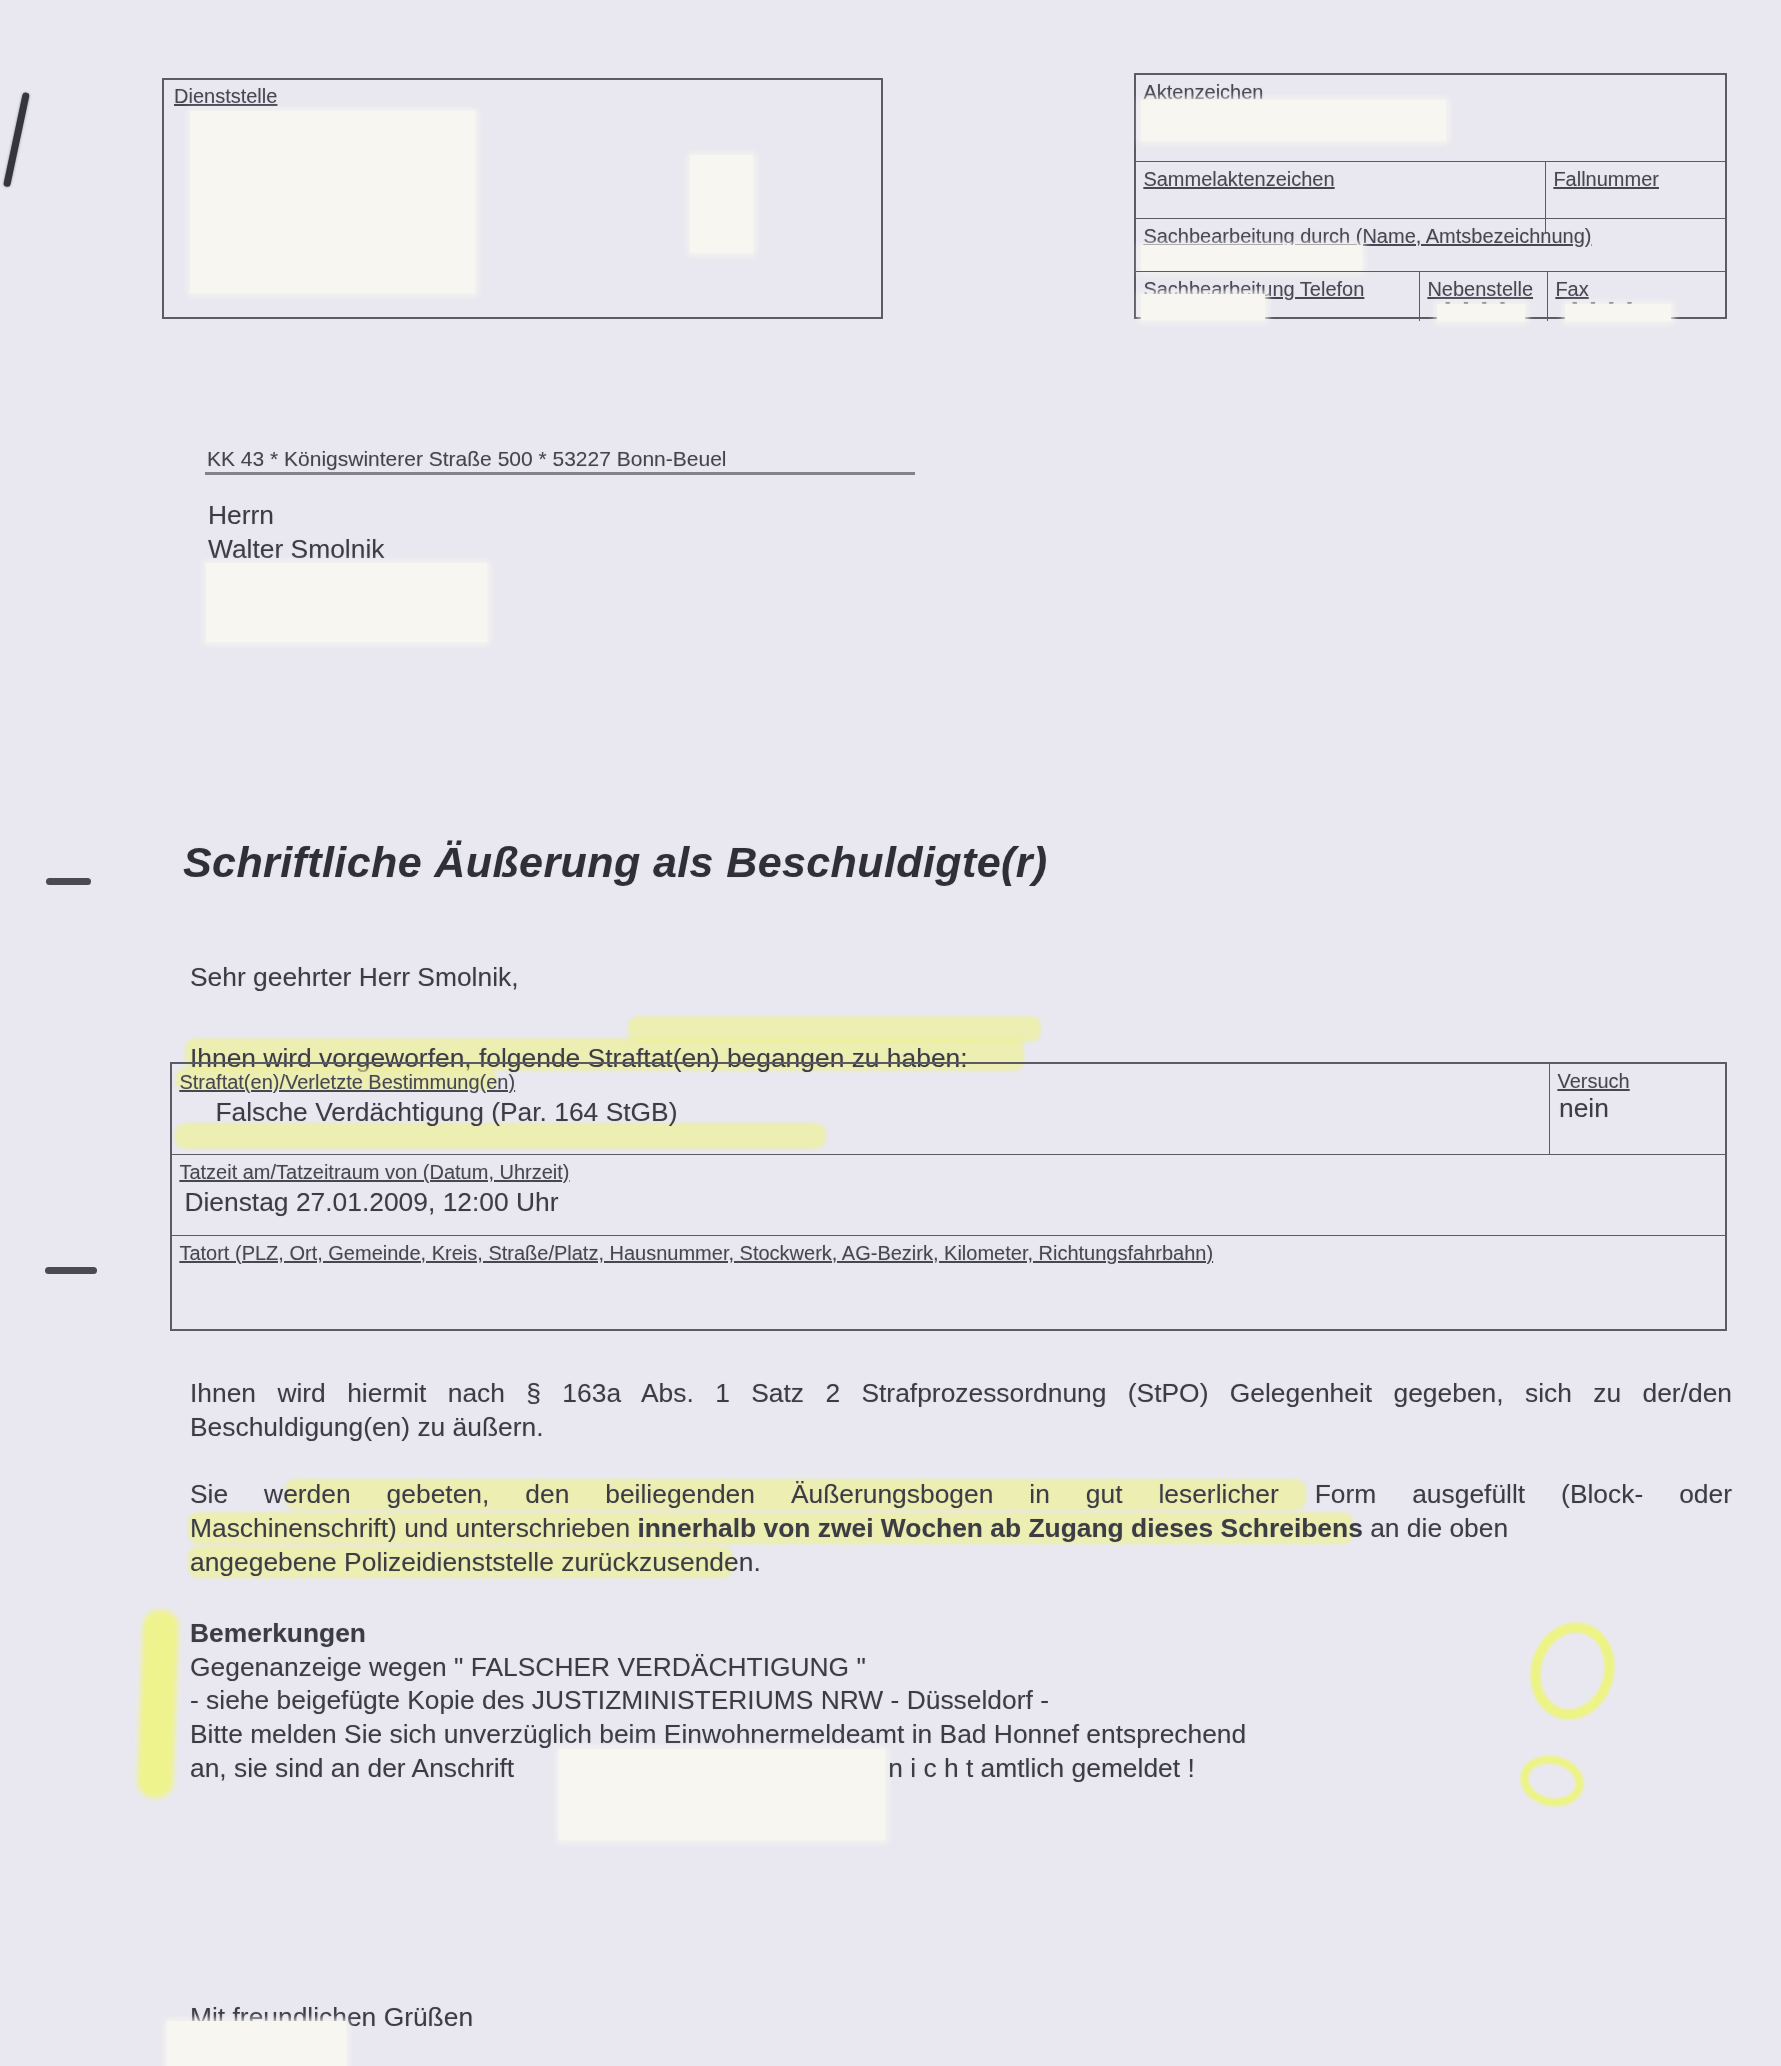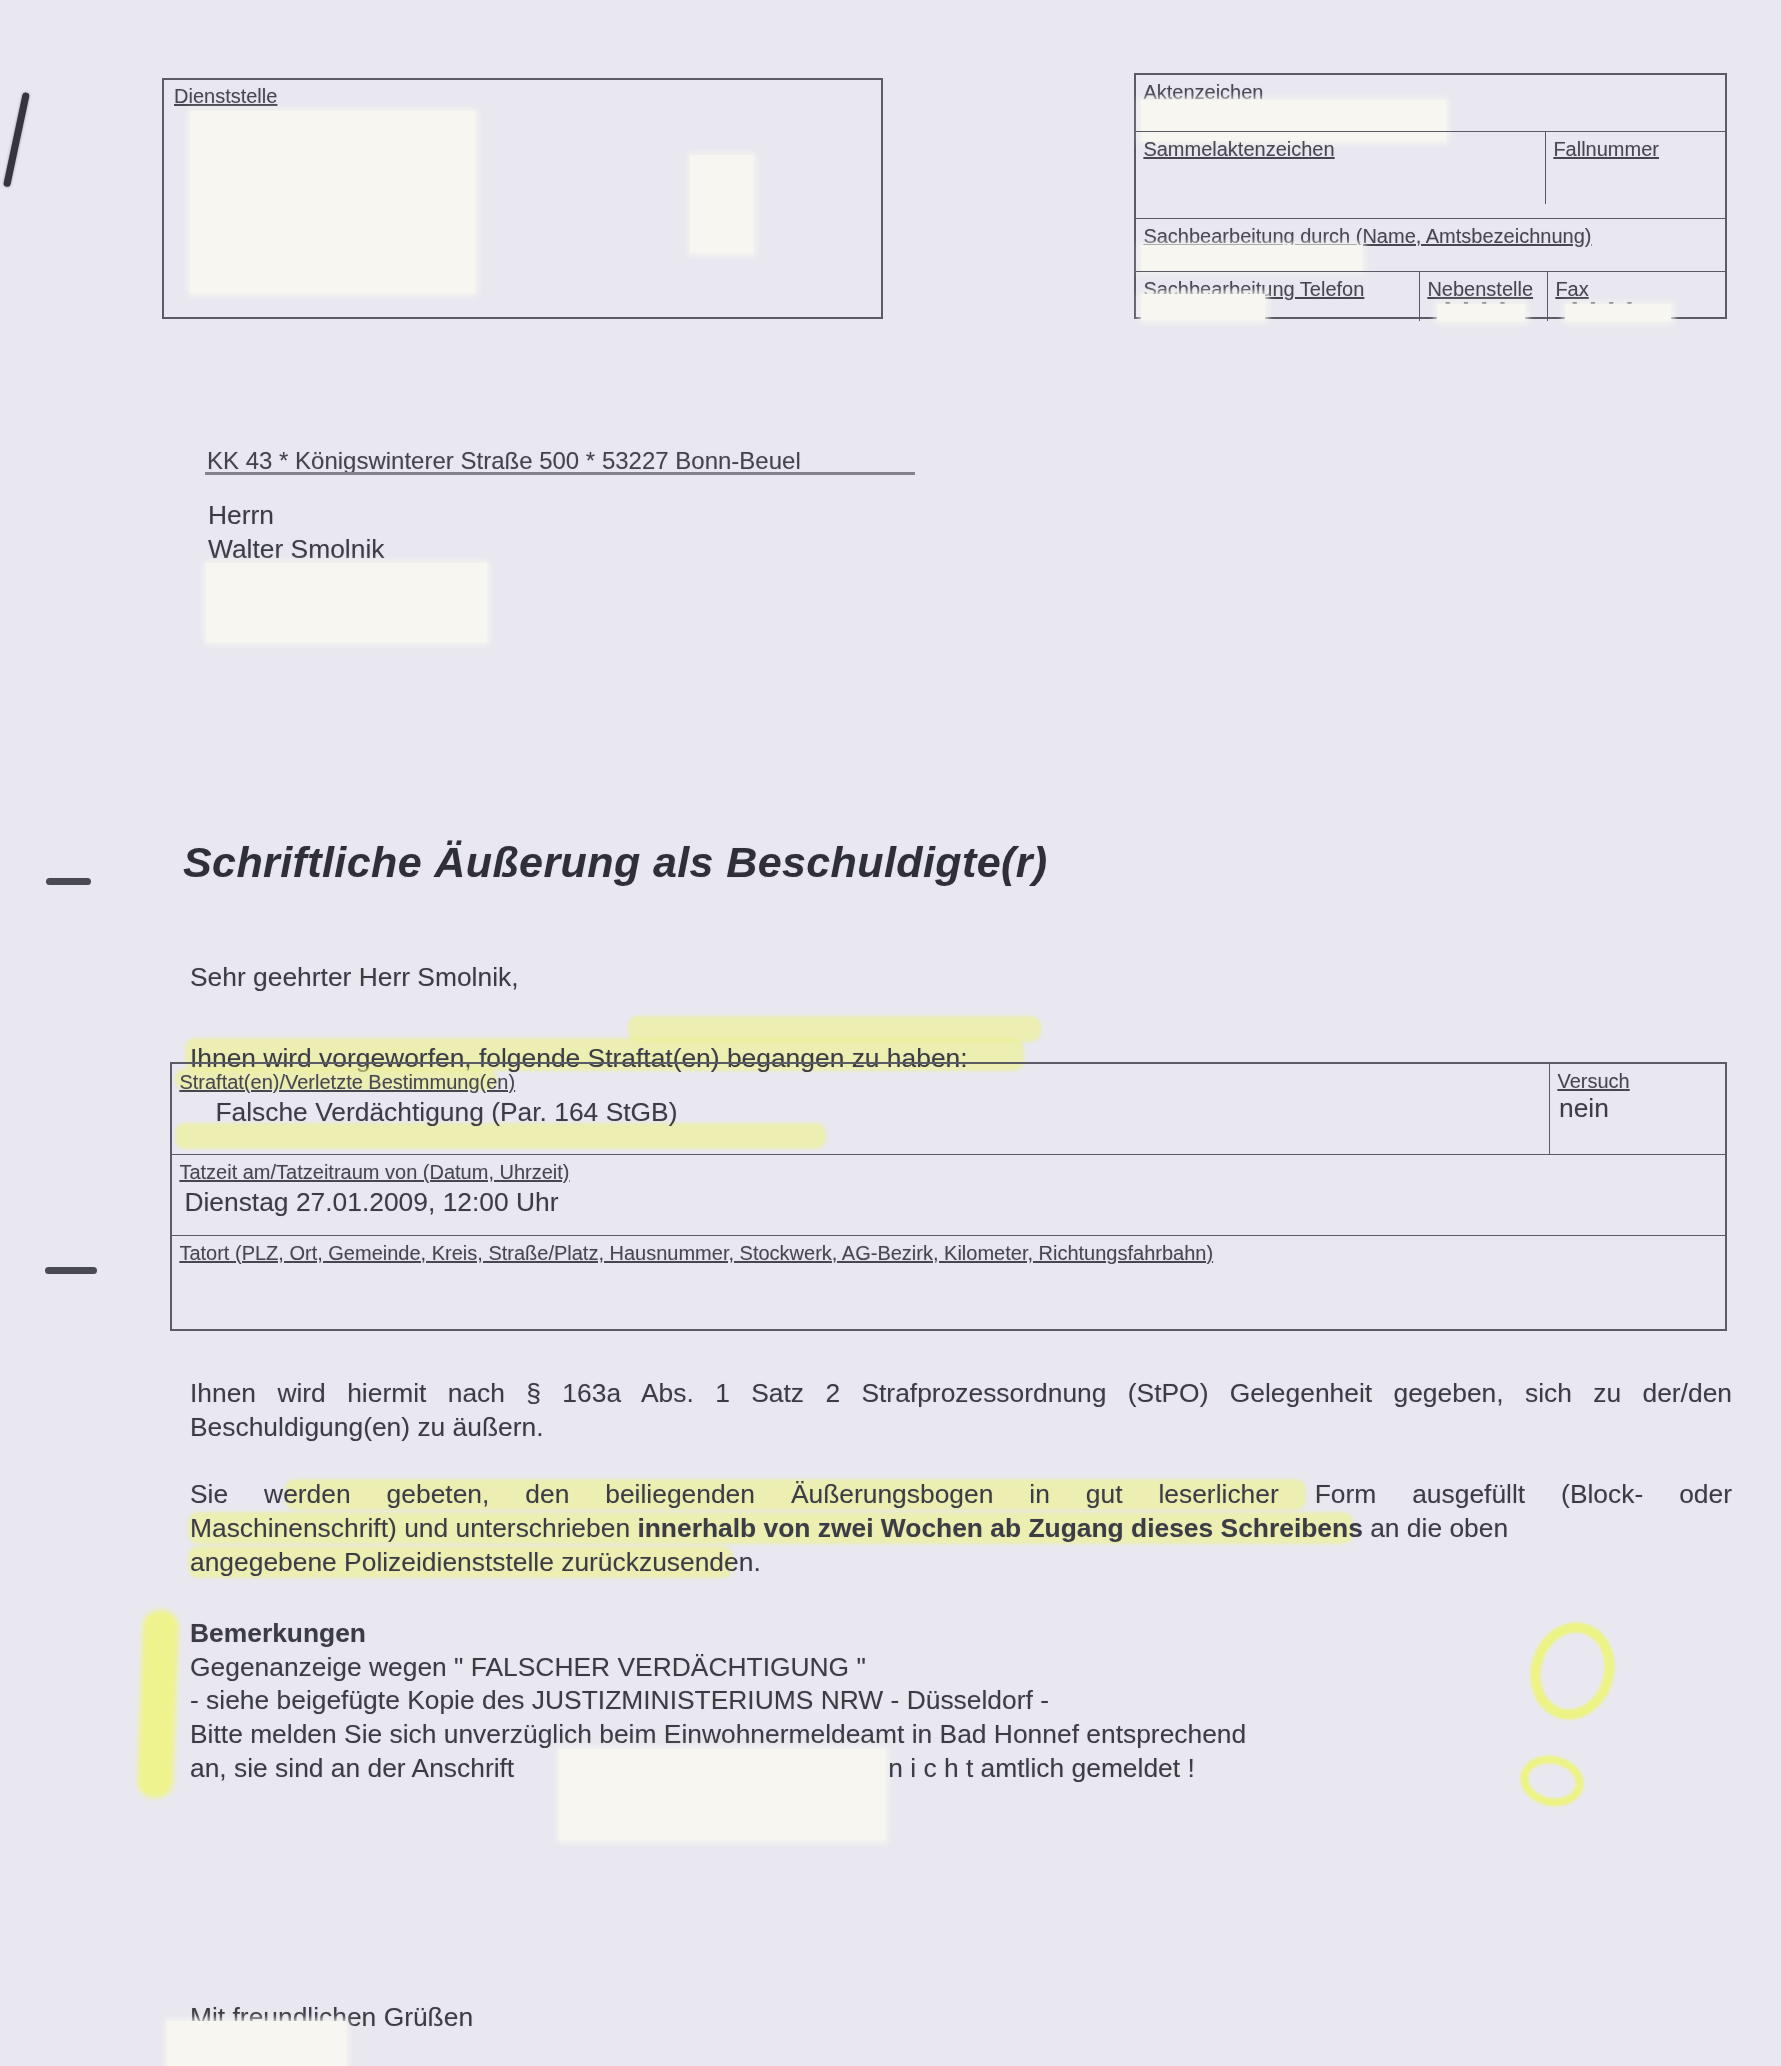--- a/index.html
+++ b/index.html
@@ -38,21 +38,21 @@
     <div class="white" style="left:526px; top:75px; width:63px; height:98px;"></div>
   </div>
 
   <div class="box" style="left:1134px; top:73px; width:593px; height:246px;">
 
     <div class="abs" style="left:0; top:0; width:100%; height:70px;padding-left:28px;">
       <div class="lbl cell-lbl">Aktenzeichen</div>
       <div class="white" style="left:5px; top:25px; width:305px; height:41px;"></div>
     </div>
 
-    <div class="abs" style="left:0; top:56px; width:100%; height:73px; border-top:1.7px solid #5b5b66;padding-left:24px;">
+    <div class="abs" style="left:0; top:86px; width:100%; height:73px; border-top:1.7px solid #5b5b66;padding-left:24px;">
       <div class="lbl cell-lbl">Sammelaktenzeichen</div>
       <div class="abs" style="left:409px; top:0; width:184px; height:100%; border-left:1.7px solid #5b5b66;">
         <div class="lbl cell-lbl">Fallnummer</div>
       </div>
     </div>
 
     <div class="abs" style="left:0; top:143px; width:100%; height:54px; border-top:1.7px solid #5b5b66;">
       <div class="lbl cell-lbl">Sachbearbeitung durch (Name, Amtsbezeichnung)</div>
       <div class="white" style="left:5px; top:26px; width:221px; height:26px;"></div>
     </div>
@@ -66,21 +66,21 @@
         <div class="white" style="left:16.5px; top:32px; width:88px; height:16.5px;"></div>
       </div>
       <div class="abs" style="left:411px; top:0; width:183px; height:100%; border-left:1.7px solid #5b5b66;">
         <div class="lbl cell-lbl">Fax</div>
         <div class="redact-dashes" style="left:24px; top:20px;">- - - -</div>
         <div class="white" style="left:16.5px; top:32px; width:106px; height:16.5px;"></div>
       </div>
     </div>
   </div>
 
-  <div class="abs" style="left:207px; top:447px; font-size:24px; color:#44444e;">KK 43 * Königswinterer Straße 500 * 53227 Bonn-Beuel</div>
+  <div class="abs" style="left:207px; top:447px; font-size:21px; color:#44444e;">KK 43 * Königswinterer Straße 500 * 53227 Bonn-Beuel</div>
   <div class="line-under" style="left:205px; top:472px; width:710px;"></div>
 
   <div class="abs t64" style="left:208px; top:498px;">Herrn</div>
   <div class="abs t64" style="left:208px; top:532px;">Walter Smolnik</div>
   <div class="white" style="left:206px; top:563px; width:281px; height:79px;"></div>
 
   <div class="abs" style="left:183px; top:838px; font-size:43px; font-weight:bold; font-style:italic; color:#2f2f38; letter-spacing:0.4px;">Schriftliche Äußerung als Beschuldigte(r)</div>
 
   <div class="dash-mark" style="left:46px; top:878px; width:45px;"></div>
   <div class="dash-mark" style="left:45px; top:1267px; width:52px;"></div>

